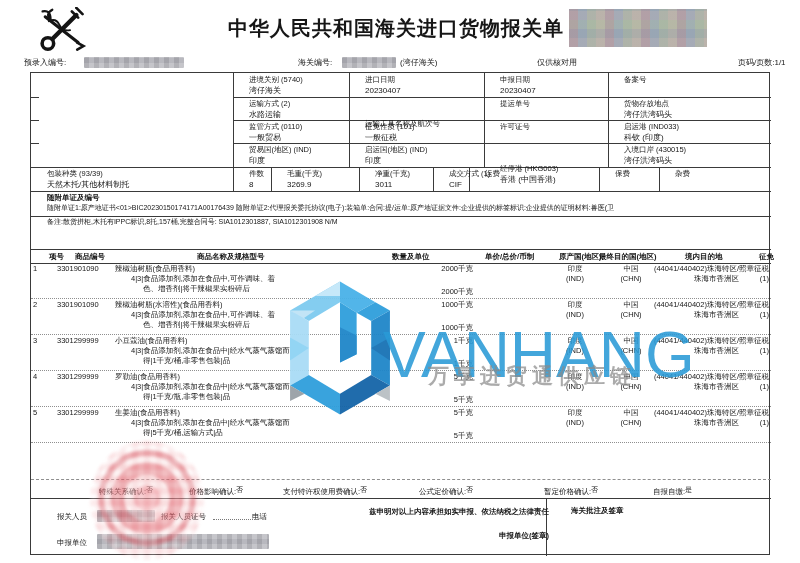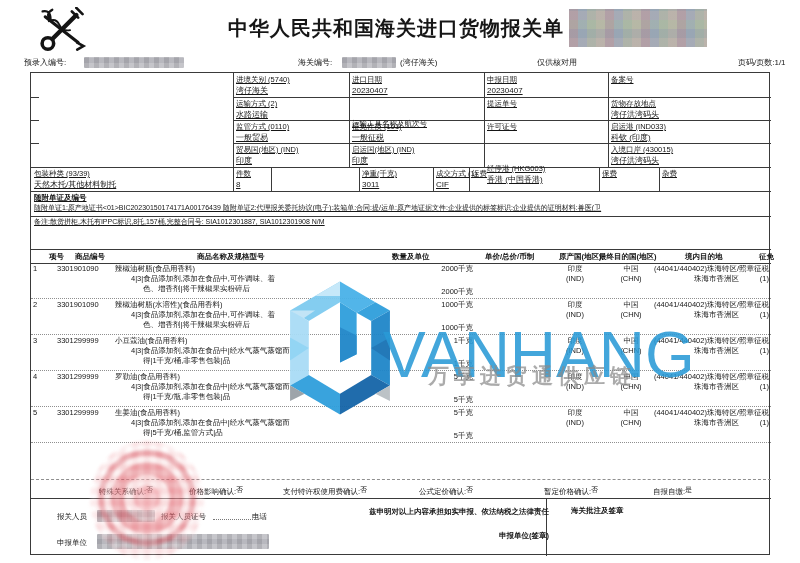--- a/index.html
+++ b/index.html
@@ -16,21 +16,21 @@
       repeating-linear-gradient(90deg, rgba(110,110,118,.30) 0 5px, rgba(175,175,182,.30) 5px 10px),
       repeating-linear-gradient(0deg, #cfcfd3 0 5px, #bcbcc2 5px 10px);
       border-radius:1px; }
   .mosaic-color { background-image:
       repeating-linear-gradient(90deg, rgba(150,118,128,.45) 0 9px, rgba(112,136,158,.40) 9px 18px, rgba(134,156,126,.40) 18px 27px, rgba(160,150,120,.35) 27px 36px),
       repeating-linear-gradient(0deg, #c9c2c6 0 9px, #b4bac3 9px 18px, #c2cabe 18px 27px); }
   .table { position:absolute; left:30px; top:72px; width:740px; height:483px;
            border:1px solid #3a3a3a; }
   .hline { position:absolute; height:0; border-top:1px solid #3a3a3a; }
   .vline { position:absolute; width:0; border-left:1px solid #3a3a3a; }
-  .cell  { position:absolute; padding-left:3px; padding-top:1px;text-decoration:underline; }
+  .cell  { position:absolute; padding-left:16px; padding-top:1px; }
   .longtext { font-size:7px; white-space:nowrap; overflow:visible; }
   .items-header span { position:absolute; top:3px; font-size:7.5px; font-weight:bold; white-space:nowrap; }
   .item-row { position:absolute; left:0; width:740px; height:36px; border-bottom:1px dotted #8f8f8f; font-size:7.5px; line-height:10px; }
   .item-row > div { position:absolute; top:1px; }
   .d2 { padding-left:16px; } .d3 { padding-left:28px; }
   .c-no   { left:2px;   width:18px; }
   .c-code { left:26px;  width:58px; }
   .c-name { left:84px;  width:248px; white-space:nowrap; }
   .c-qty  { left:330px; width:112px; height:33px; text-align:right;
             display:flex; flex-direction:column; justify-content:space-between; }
@@ -180,20 +180,24 @@
     <div class="hline" style="left:0; top:118px; width:740px;"></div>
 
     <div class="cell" style="left:0;    top:94px; width:202px;">
       <div class="lbl">包装种类 (93/39)</div>
         <div class="val">天然木托/其他材料制托</div>
       </div>
     <div class="cell" style="left:202px; top:94px; width:38px;">
       <div class="lbl">件数</div>
         <div class="val">8</div>
       </div>
+    <div class="cell" style="left:240px; top:94px; width:88px;">
+      <div class="lbl">毛重(千克)</div>
+        <div class="val">3269.9</div>
+      </div>
     <div class="cell" style="left:328px; top:94px; width:74px;">
       <div class="lbl">净重(千克)</div>
         <div class="val">3011</div>
       </div>
     <div class="cell" style="left:402px; top:94px; width:36px;">
       <div class="lbl">成交方式 (1)</div>
         <div class="val">CIF</div>
       </div>
     <div class="cell" style="left:438px; top:94px; width:130px;">
       <div class="lbl">运费</div>
@@ -343,21 +347,21 @@
         <div>(1)</div>
         </div>
     </div>
 
     <div class="item-row" style="top:334px;">
       <div class="c-no">5</div>
       <div class="c-code">3301299999</div>
       <div class="c-name">
         <div>生姜油(食品用香料)</div>
         <div class="d2">4|3|食品添加剂,添加在食品中|经水气蒸气蒸馏而</div>
-        <div class="d3">得|5千克/桶,监管方式|品</div>
+        <div class="d3">得|5千克/桶,运输方式|品</div>
         </div>
       <div class="c-qty">
         <div>5千克</div>
         <div>5千克</div>
         </div>
       <div class="c-price"></div>
       <div class="c-origin">
         <div>印度</div>
         <div>(IND)</div>
         </div>

